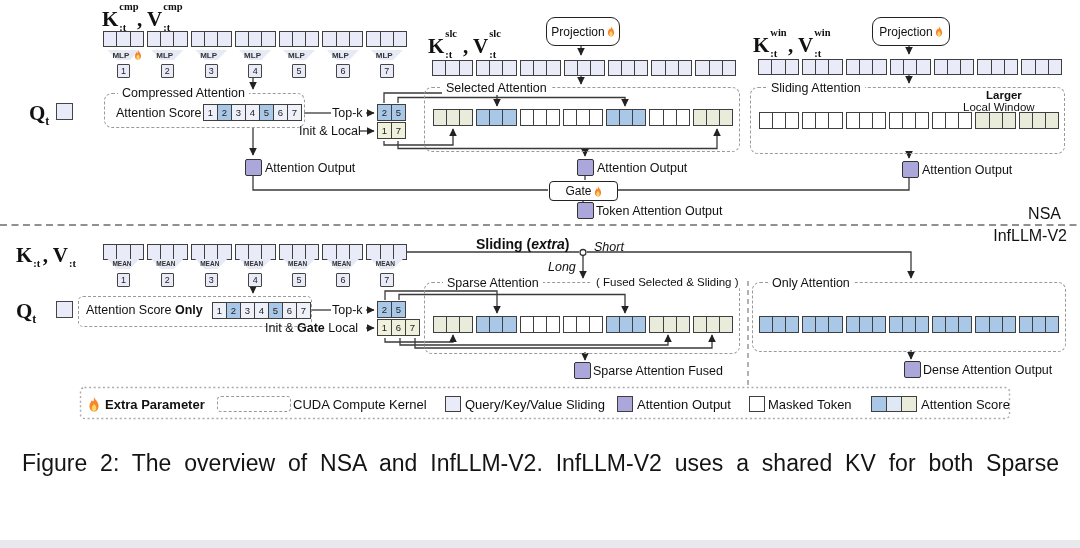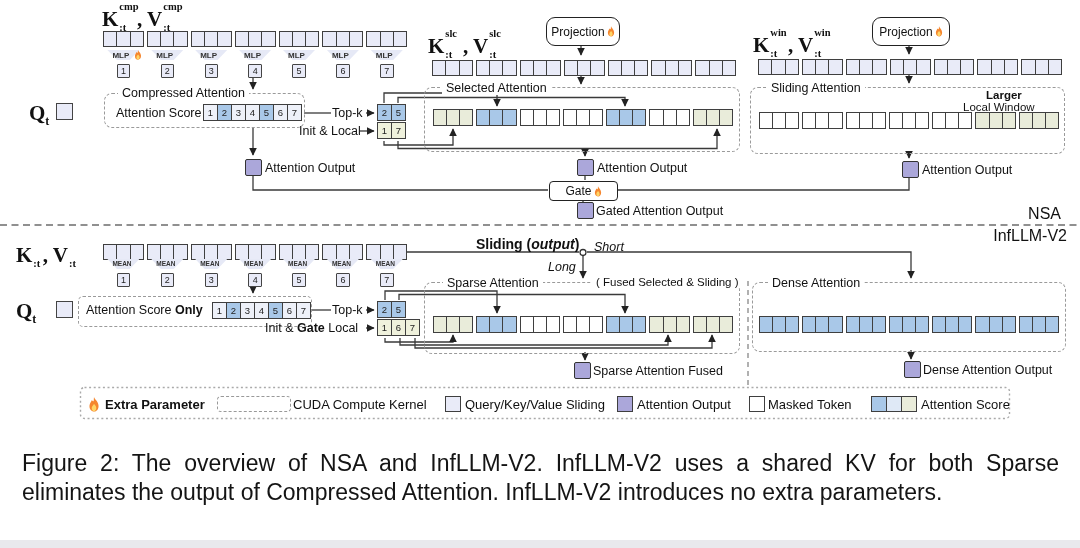--- a/index.html
+++ b/index.html
@@ -372,21 +372,21 @@
   <div class="roundbox" style="left:549px;top:181px;width:67px;height:18px;border-radius:4px;border-width:1.3px;">
     <span>Gate</span>
       <span class="flame" style="position:static;">
         <svg width="8" height="11" viewBox="0 0 10 13">
           <path d="M5 0 C5.6 2.2 8.6 3.6 8.9 7.3 C9.2 10.4 7.3 12.6 5 12.6 C2.7 12.6 0.8 10.5 1.1 7.4 C1.3 5.3 2.6 4.1 3.2 2.6 C3.7 3.5 4.4 4 4.7 3.4 C4.9 2.6 4.8 1.5 5 0 Z" fill="#f5862e"></path>
           <path d="M5 6 C5.9 7 7 7.8 7 9.6 C7 11.3 6.1 12.3 5 12.3 C3.9 12.3 3 11.3 3 9.6 C3 8.1 4.2 7.2 5 6 Z" fill="#ffd566"></path>
         </svg>
       </span>
   </div>
   <div class="pout" style="left:577px;top:202px;"></div>
-  <div class="lbl" style="left:596px;top:204px;">Gated Attention Output</div>
+  <div class="lbl" style="left:596px;top:204px;">Token Attention Output</div>
 
   <div class="lbl" style="right:19px;top:205px;font-size:16px;">NSA</div>
   <div class="lbl" style="right:13px;top:227px;font-size:16px;">InfLLM-V2</div>
 
   <div class="math" style="left:16px;top:242px;" id="kv-plain"><span>K</span><span class="supsub" style="width:10.4px;"><span class="sub">:t</span></span><span>, </span><span>V</span><span class="supsub" style="width:10.4px;"><span class="sub">:t</span></span></div>
   <div class="cellrow" id="row-kvt" style="left:103px;top:244px;">
       <div class="grp">
         <div class="cell kcell" style="background: rgb(233, 235, 248);"></div>
         <div class="cell kcell" style="background: rgb(233, 235, 248);"></div>
         <div class="cell kcell" style="background: rgb(233, 235, 248);"></div>
@@ -466,21 +466,21 @@
       <div class="scell" style="background: rgb(169, 200, 232);">2</div>
       <div class="scell" style="background: rgb(169, 200, 232);">5</div>
     </div>
   <div class="lbl" style="left:265px;top:321px;"><span>Init &amp; </span><b>Gate</b><span> Local</span></div>
   <div class="scorerow" id="init-bottom" style="left:377px;top:319px;">
       <div class="scell" style="background: rgb(239, 241, 220);">1</div>
       <div class="scell" style="background: rgb(239, 241, 220);">6</div>
       <div class="scell" style="background: rgb(239, 241, 220);">7</div>
     </div>
 
-  <div class="lbl" style="left:476px;top:236px;font-size:14px;font-weight:bold;"><span>Sliding (</span><i>output</i><span>)</span></div>
+  <div class="lbl" style="left:476px;top:236px;font-size:14px;font-weight:bold;"><span>Sliding (</span><i>extra</i><span>)</span></div>
   <div class="lbl" style="left:594px;top:240px;font-style:italic;">Short</div>
   <div class="lbl" style="left:548px;top:260px;font-style:italic;">Long</div>
 
   <div class="dashbox" style="left:424px;top:282px;width:314px;height:70px;"></div>
   <div class="boxtitle" style="left:443px;top:276px;">Sparse Attention</div>
   <div class="boxtitle" style="left:592px;top:276px;font-size:11.5px;">( Fused Selected &amp; Sliding )</div>
   <div class="cellrow" id="row-sparse" style="left:433px;top:316px;">
       <div class="grp">
         <div class="cell acell" style="background: rgb(233, 236, 218);"></div>
         <div class="cell acell" style="background: rgb(233, 236, 218);"></div>
@@ -514,21 +514,21 @@
       <div class="grp">
         <div class="cell acell" style="background: rgb(233, 236, 218);"></div>
         <div class="cell acell" style="background: rgb(233, 236, 218);"></div>
         <div class="cell acell" style="background: rgb(233, 236, 218);"></div>
       </div>
     </div>
   <div class="pout" style="left:574px;top:362px;"></div>
   <div class="lbl" style="left:593px;top:364px;">Sparse Attention Fused</div>
 
   <div class="dashbox" style="left:752px;top:282px;width:312px;height:68px;"></div>
-  <div class="boxtitle" style="left:768px;top:276px;">Dense Attention</div>
+  <div class="boxtitle" style="left:768px;top:276px;">Only Attention</div>
   <div class="cellrow" id="row-dense" style="left:759px;top:316px;">
       <div class="grp">
         <div class="cell acell" style="background: rgb(169, 200, 232);"></div>
         <div class="cell acell" style="background: rgb(169, 200, 232);"></div>
         <div class="cell acell" style="background: rgb(169, 200, 232);"></div>
       </div>
       <div class="grp">
         <div class="cell acell" style="background: rgb(169, 200, 232);"></div>
         <div class="cell acell" style="background: rgb(169, 200, 232);"></div>
         <div class="cell acell" style="background: rgb(169, 200, 232);"></div>
@@ -593,17 +593,16 @@
           <span class="lgbox" style="background:#a9c8e8;"></span>
           <span class="lgbox" style="background:#dfe9f6;margin-left:-1px;"></span>
           <span class="lgbox" style="background:#e9ecda;margin-left:-1px;"></span>
         </span>
         <span style="">Attention Score</span>
       </div>
     </div>
 
   <div class="caption" style="left:22px;top:449px;width:1037px;" id="caption">
       <div class="capline">Figure 2: The overview of NSA and InfLLM-V2. InfLLM-V2 uses a shared KV for both Sparse</div>
-      <div class="capline last">eliminates the output of Compressed Attention. InfLLM-V2 introduces no extra parameters.</div>
     </div>
 
   <div class="abs" style="left:0;top:540px;width:1080px;height:8px;background:#e9e9ed;"></div>
 </div>
 
 </body></html>

